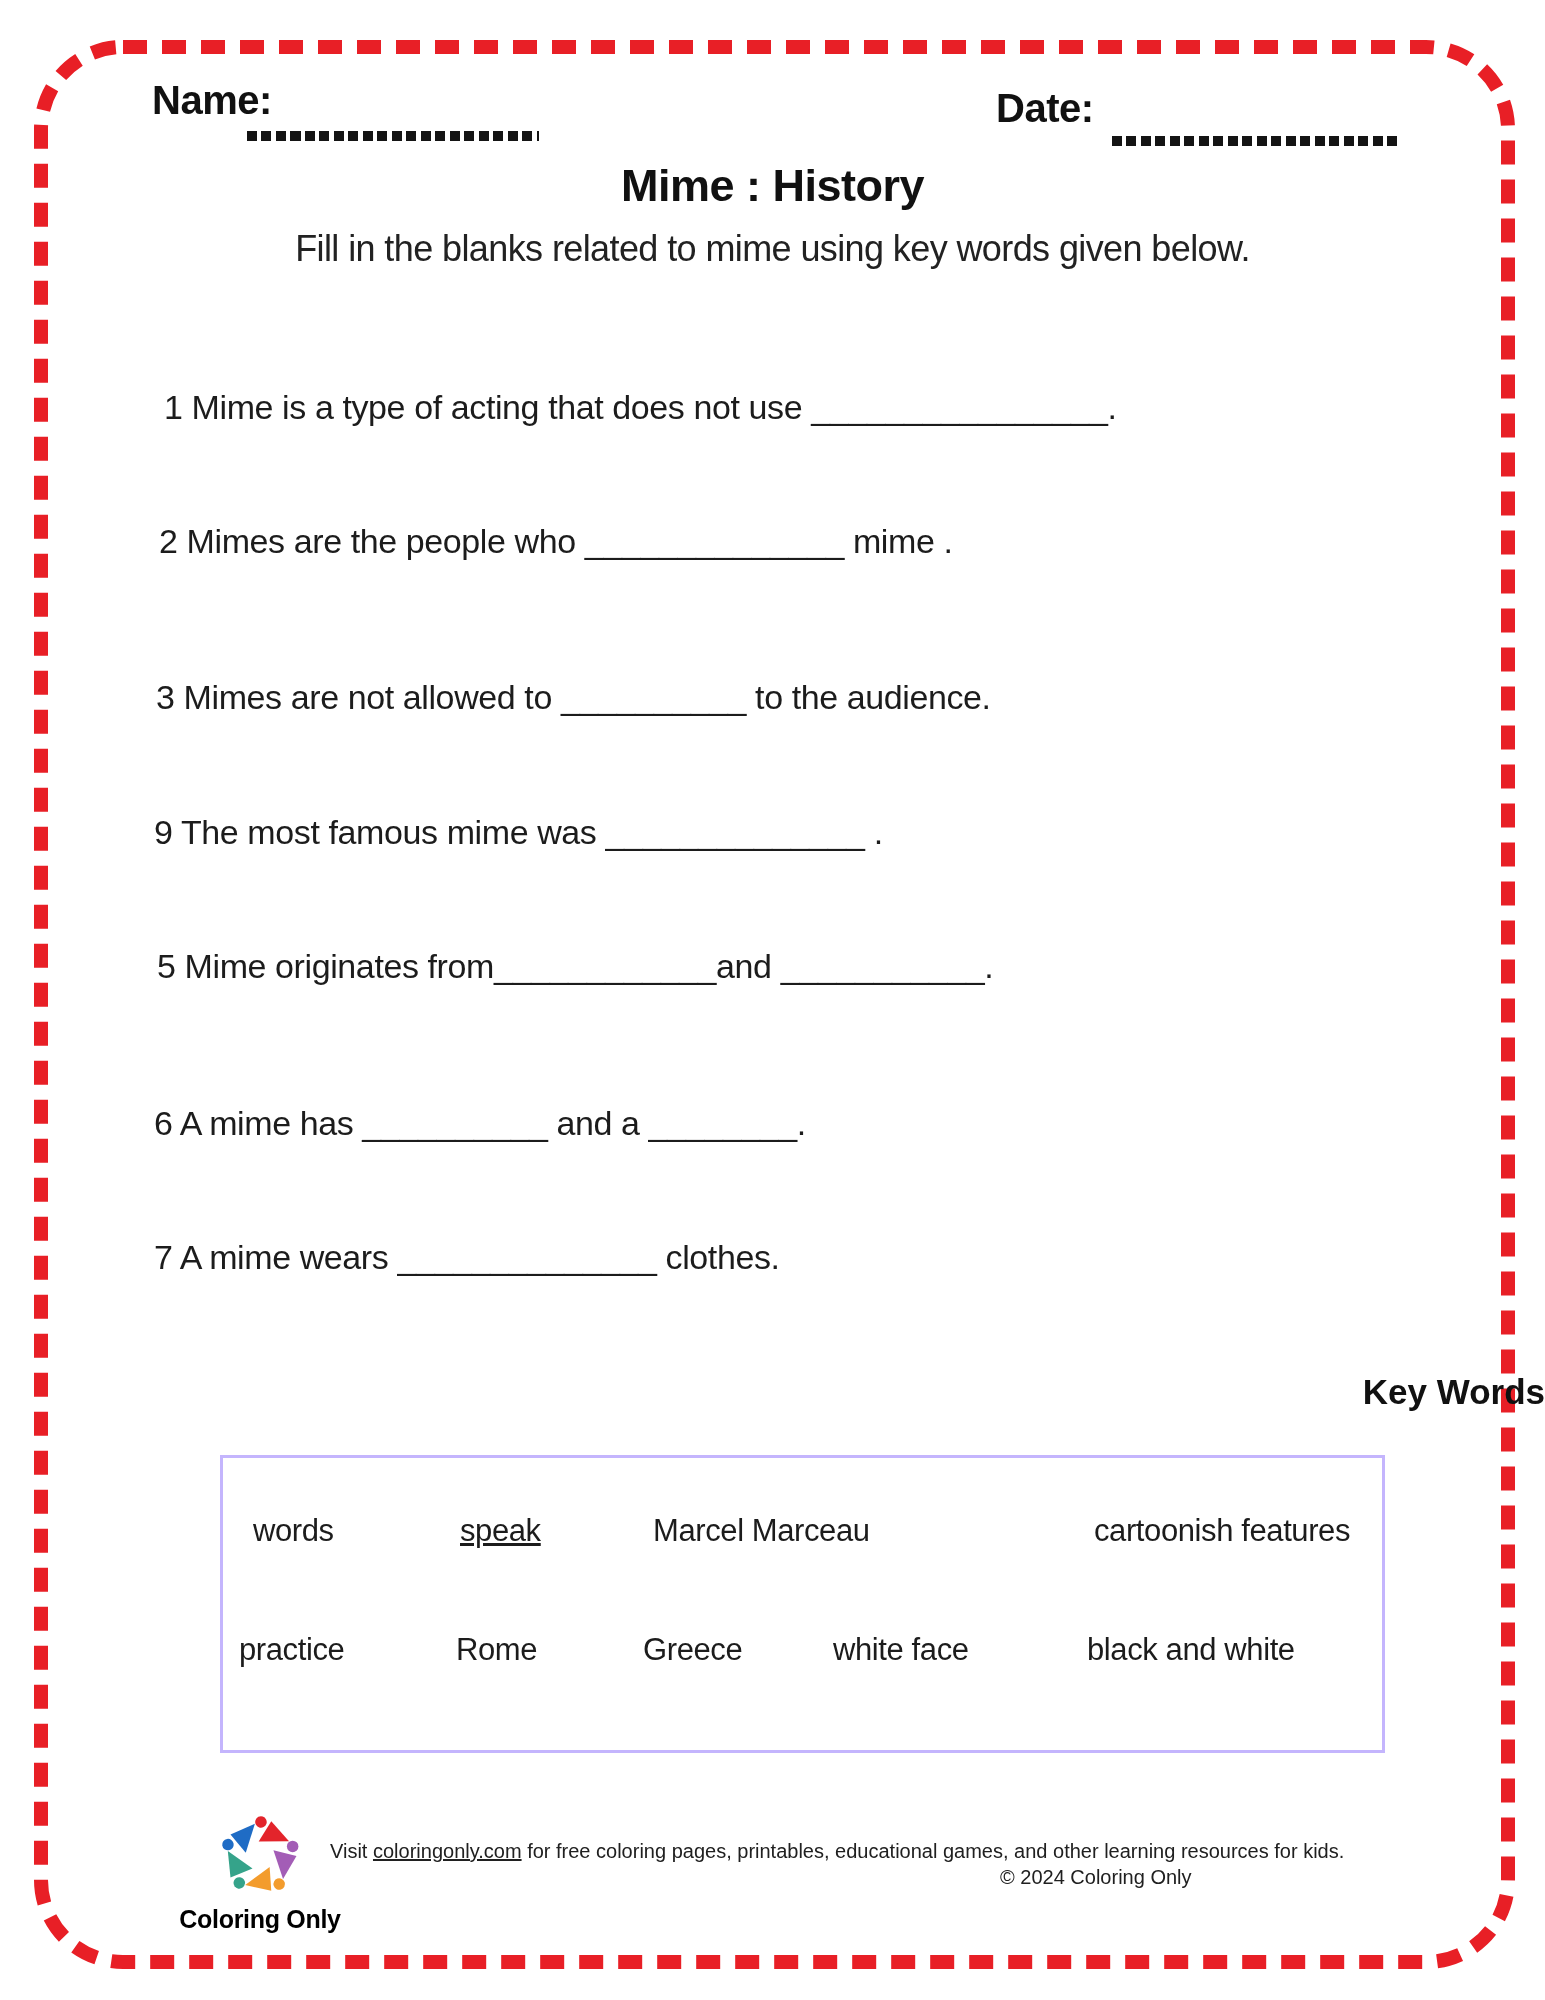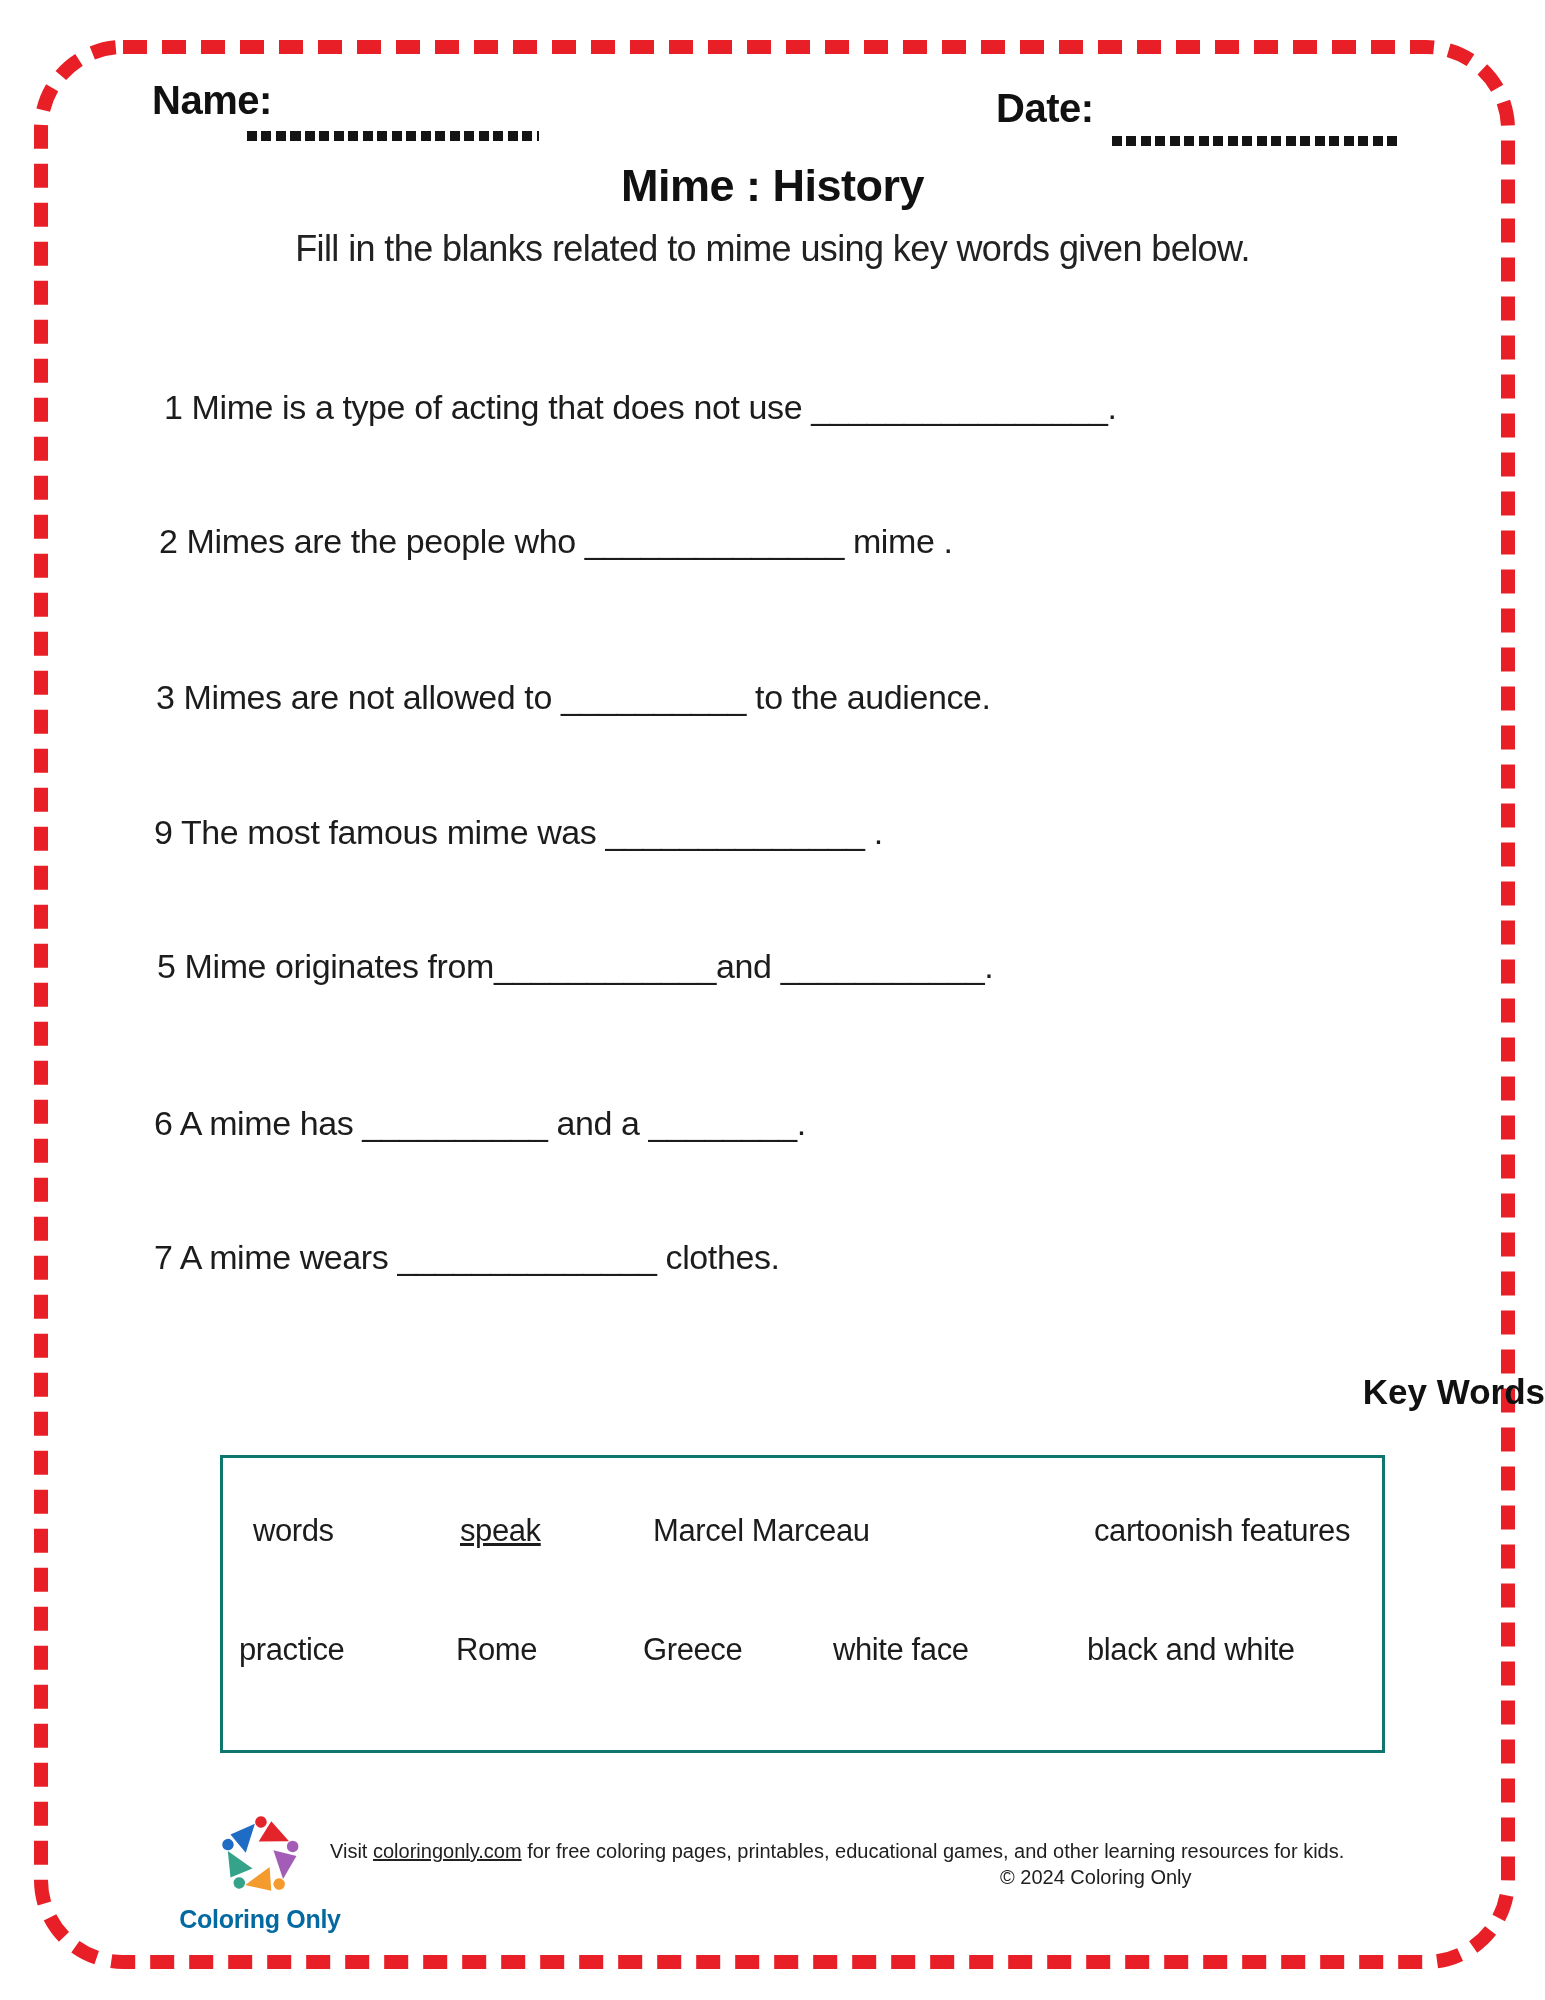--- a/index.html
+++ b/index.html
@@ -19,28 +19,28 @@
   .instructions{left:0;top:228px;width:100%;text-align:center;font-size:36px;color:#222;letter-spacing:-0.6px;}
   .question{font-size:34px;color:#1c1c1c;letter-spacing:-0.4px;white-space:nowrap;line-height:1.15;margin-top:12px;}
   .q1{left:164px;top:376px;}
   .q2{left:159px;top:510px;}
   .q3{left:156px;top:666px;}
   .q4{left:154px;top:801px;}
   .q5{left:157px;top:935px;}
   .q6{left:154px;top:1092px;}
   .q7{left:154px;top:1226px;}
   .kw-heading{left:0;top:1372px;width:100%;text-align:right;font-size:35px;font-weight:700;color:#111;}
-  .kw-box{left:220px;top:1455px;width:1165px;height:298px;border:3px solid #0f766e;box-sizing:border-box;background:transparent;}
+  .kw-box{left:220px;top:1455px;width:1165px;height:298px;border:3px solid #c4b5fd;box-sizing:border-box;background:transparent;}
   .kw{position:absolute;font-size:31px;color:#1c1c1c;letter-spacing:-0.4px;white-space:nowrap;}
   .kw-r1{top:55px;}
   .kw-r2{top:174px;}
   .kw-1a{left:30px;} .kw-1b{left:237px;text-decoration:underline;} .kw-1c{left:430px;} .kw-1d{left:871px;}
   .kw-2a{left:16px;} .kw-2b{left:233px;} .kw-2c{left:420px;} .kw-2d{left:610px;} .kw-2e{left:864px;}
   .logo{left:212px;top:1808px;width:96px;height:96px;}
-  .brand{left:170px;top:1905px;width:180px;text-align:center;font-size:25px;font-weight:600;color:#0369a1;letter-spacing:-0.3px;white-space:nowrap;}
+  .brand{left:170px;top:1905px;width:180px;text-align:center;font-size:25px;font-weight:600;color:#000000;letter-spacing:-0.3px;white-space:nowrap;}
   .visit{left:330px;top:1840px;font-size:20px;color:#202020;white-space:nowrap;}
   .visit a{color:#202020;text-decoration:underline;}
   .copyright{left:1000px;top:1866px;width:337px;text-align:left;font-size:20px;color:#202020;white-space:nowrap;}
 </style>
 </head>
 <body>
 
 <svg class="abs border-svg" viewBox="0 0 1545 2000">
   <rect x="41" y="47" width="1467" height="1915" rx="82" ry="82" fill="none" stroke="#e81f26" stroke-width="14" stroke-dasharray="24 15"></rect>
 </svg>

